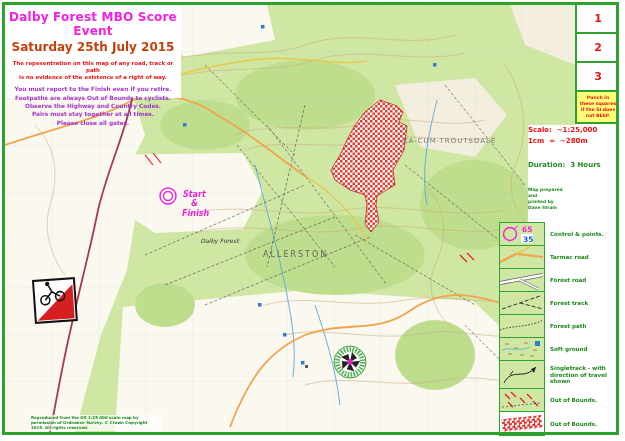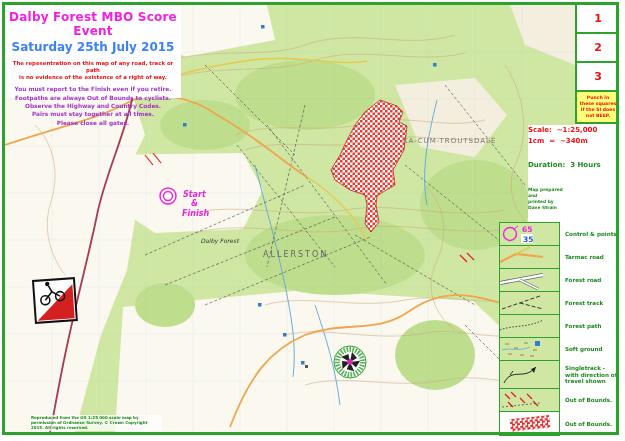--- a/index.html
+++ b/index.html
@@ -6,42 +6,42 @@
   body{width:625px;height:441px;position:relative;overflow:hidden;
        font-family:"DejaVu Sans",sans-serif;}
   .frame{position:absolute;left:2px;top:2px;width:617px;height:433px;
          border:3px solid #2da32d;box-sizing:border-box;z-index:40;pointer-events:none;}
   
   .map-wrap{position:absolute;left:5px;top:5px;width:570px;height:427px;z-index:1;}
   
   .title-panel{position:absolute;left:5px;top:5px;width:176px;height:93px;background:#fff;
                z-index:5;text-align:center;padding-top:5px;box-sizing:border-box;}
   .title-l1{color:#f31fe3;font-weight:bold;font-size:12px;letter-spacing:.2px;}
-  .title-l2{color:#3b82f6;font-weight:bold;font-size:12px;margin-top:2px;}
+  .title-l2{color:#c2410c;font-weight:bold;font-size:12px;margin-top:2px;}
   .disclaimer{color:#ee1111;font-weight:bold;font-size:5.4px;margin-top:6px;line-height:1.25;}
   .instructions{color:#a335c9;font-weight:bold;font-size:5.8px;margin-top:5px;line-height:1.45;}
   
   .punch-col{position:absolute;left:575px;top:5px;width:44px;z-index:10;}
   .punch-box{height:27px;border-left:2px solid #2da32d;border-bottom:2px solid #2da32d;
              background:#fff;display:flex;align-items:center;justify-content:center;
              color:#ee1111;font-weight:bold;font-size:11px;}
   .punch-note{border-left:2px solid #2da32d;border-bottom:2px solid #2da32d;background:#ffff7a;
               color:#ee1111;font-weight:bold;font-size:4.6px;text-align:center;
               padding:3px 2px;line-height:1.3;}
   
   .info-panel{position:absolute;left:528px;top:125px;width:92px;height:100px;background:#fff;
               z-index:6;text-align:left;}
   .scale-line{color:#ee1111;font-weight:bold;font-size:7px;white-space:pre;line-height:1.5;}
   .duration{color:#1d8a1d;font-weight:bold;font-size:7px;white-space:pre;margin-top:15px;}
   .credit{color:#1d8a1d;font-weight:bold;font-size:4.4px;margin-top:18px;line-height:1.35;}
   
   .legend{position:absolute;left:499px;top:222px;width:121px;height:210px;background:#fff;
           z-index:6;}
   .lg-row{display:flex;align-items:center;}
-  .lg-swatch{width:61px;border:1px solid #2da32d;border-top:none;box-sizing:border-box;
+  .lg-swatch{width:46px;border:1px solid #2da32d;border-top:none;box-sizing:border-box;
              background:#cfe7a2;overflow:hidden;flex:none;}
   .lg-row:first-child .lg-swatch{border-top:1px solid #2da32d;}
   .lg-label{color:#1d8a1d;font-weight:bold;font-size:5.6px;line-height:1.25;padding-left:5px;}
   .checker{background:
      conic-gradient(#e03030 90deg,#ffffff 90deg 180deg,#e03030 180deg 270deg,#ffffff 270deg);
      background-size:5px 5px;}
   .oob-white{background:#fff;display:flex;align-items:center;justify-content:center;}
   .oob-inner{width:40px;height:13px;transform:rotate(-6deg);}
   
   .copyright{position:absolute;left:30px;top:415px;width:130px;z-index:6;
@@ -208,21 +208,21 @@
 
 <div class="punch-col">
   <div class="punch-box">1</div>
   <div class="punch-box">2</div>
   <div class="punch-box">3</div>
   <div class="punch-note">Punch in these squares if the SI does not BEEP.</div>
 </div>
 
 <div class="info-panel">
   <div class="scale-line">Scale:  ~1:25,000</div>
-  <div class="scale-line">1cm  =  ~340m</div>
+  <div class="scale-line">1cm  =  ~280m</div>
   <div class="duration">Duration:  3 Hours</div>
   <div class="credit">
     <div>Map prepared</div>
     <div>and</div>
     <div>printed by</div>
     <div>Dave Strain</div>
   </div>
 </div>
 
 <div class="legend">

